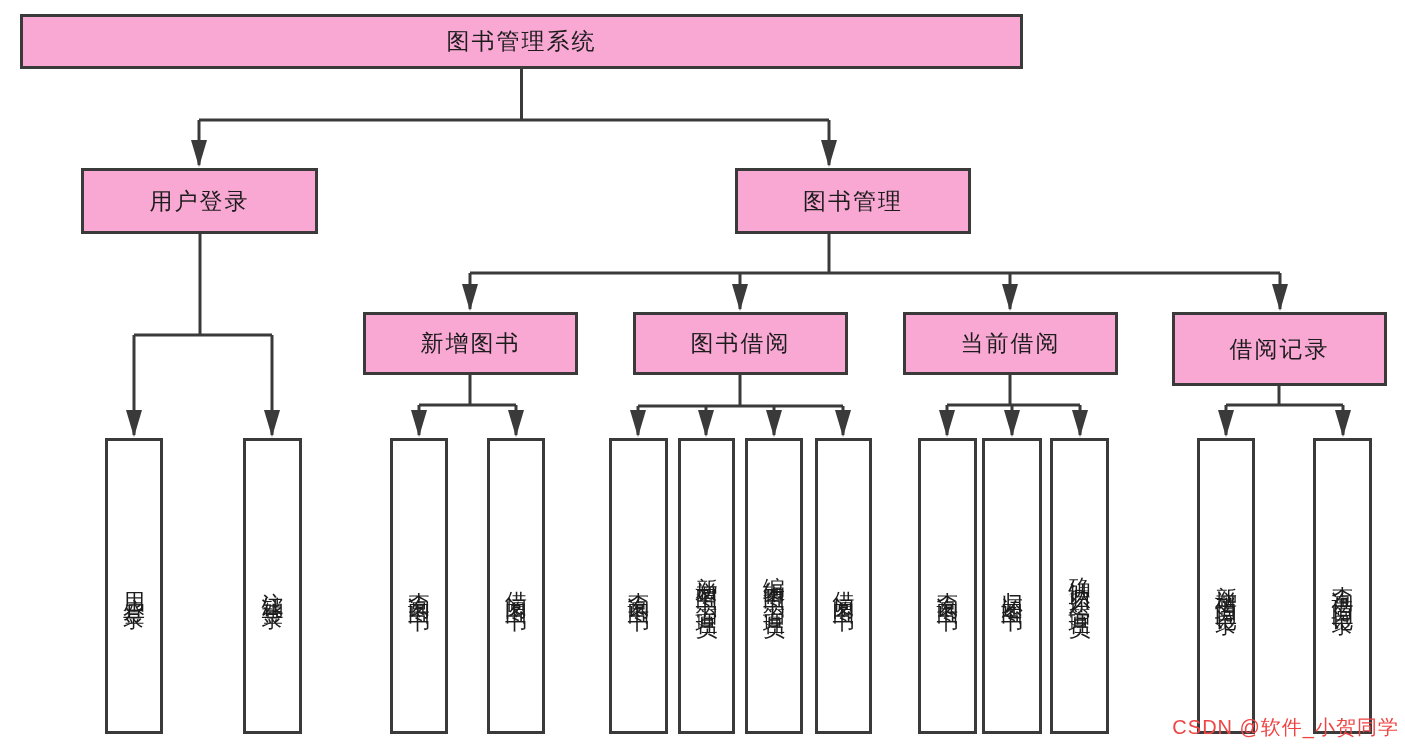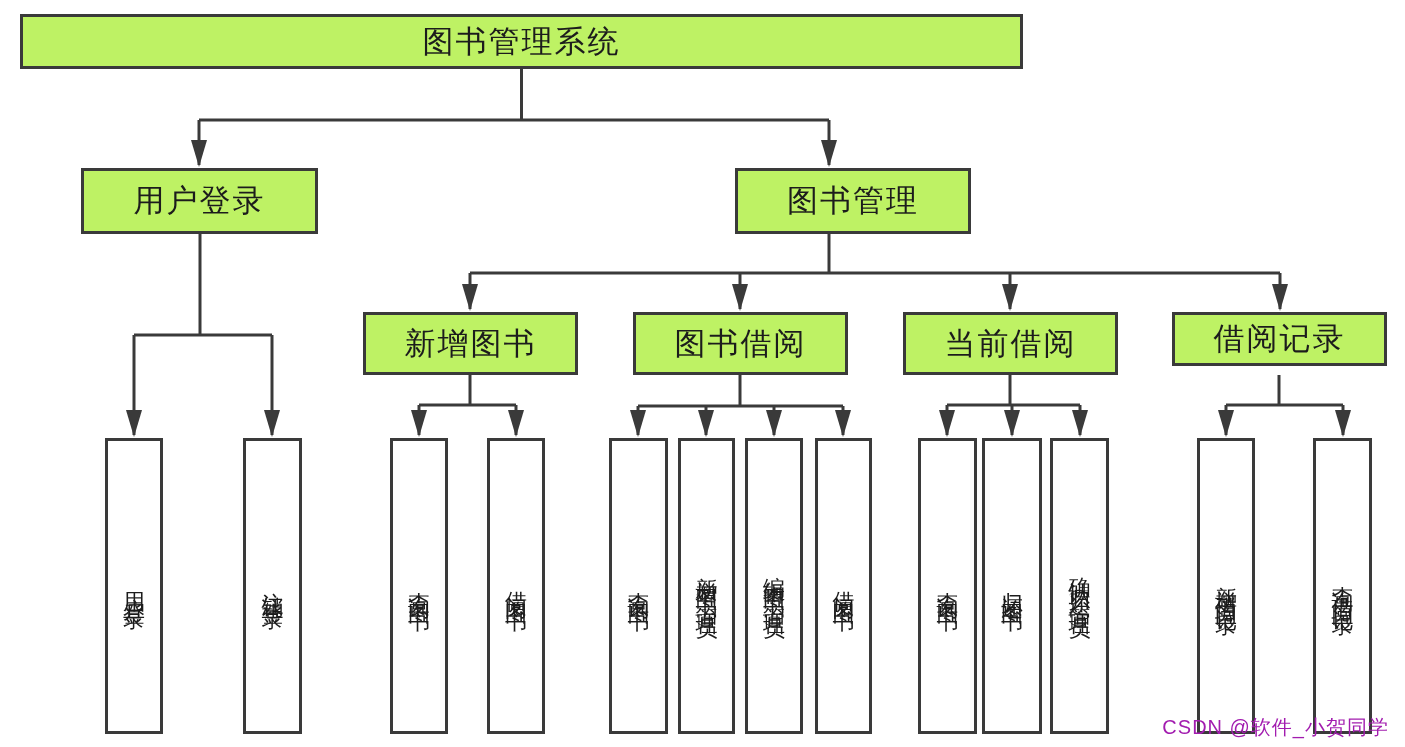--- a/index.html
+++ b/index.html
@@ -8,26 +8,26 @@
     width: 1405px;
     height: 747px;
     background: #ffffff;
     font-family: "Liberation Sans", "DejaVu Sans", sans-serif;
     overflow: hidden;
   }
   #wires { position: absolute; left: 0; top: 0; width: 1405px; height: 747px; }
   .hbox {
     position: absolute;
     box-sizing: border-box;
-    background: #bef264;
+    background: #f9a8d4;
     border: 3px solid #3a3a3a;
     display: flex;
     align-items: center;
     justify-content: center;
-    font-size: 31px;
+    font-size: 23px;
     letter-spacing: 2px;
     color: #1c1c1c;
     white-space: nowrap;
   }
   .vbox {
     position: absolute;
     box-sizing: border-box;
     background: #ffffff;
     border: 3px solid #3a3a3a;
     display: flex;
@@ -42,42 +42,42 @@
   }
   
   .b-root  { left: 20px;  top: 14px;  width: 1003px; height: 55px; }
   
   .b-ul    { left: 81px;  top: 168px; width: 237px; height: 66px; }
   .b-bm    { left: 711px; top: 168px; width: 236px; height: 66px; margin-left: 24px; }
   
   .b-nb    { left: 363px;  top: 312px; width: 215px; height: 63px; }
   .b-bb    { left: 633px;  top: 312px; width: 215px; height: 63px; }
   .b-cb    { left: 903px;  top: 312px; width: 215px; height: 63px; }
-  .b-br    { left: 1172px; top: 312px; width: 215px; height: 54px; }
+  .b-br    { left: 1172px; top: 312px; width: 215px; height: 74px; }
   
   .b-a1 { left: 105px;  width: 58px; }
   .b-a2 { left: 243px;  width: 59px; }
   .b-b1 { left: 390px;  width: 58px; }
   .b-b2 { left: 487px;  width: 58px; }
   .b-c1 { left: 609px;  width: 59px; }
   .b-c2 { left: 678px;  width: 57px; }
   .b-c3 { left: 745px;  width: 58px; }
   .b-c4 { left: 815px;  width: 57px; }
   .b-d1 { left: 918px;  width: 59px; }
   .b-d2 { left: 982px;  width: 60px; }
   .b-d3 { left: 1050px; width: 59px; }
   .b-e1 { left: 1197px; width: 58px; }
   .b-e2 { left: 1313px; width: 59px; }
   .watermark {
     position: absolute;
-    right: 16px;
+    right: 6px;
     bottom: 6px;
     font-size: 20px;
     letter-spacing: 1px;
-    color: #a21caf;
+    color: #ef4444;
     z-index: 10;
     white-space: nowrap;
   }
 </style>
 </head>
 <body>
 
 <div id="canvas">
 
   <svg id="wires" viewBox="0 0 1405 747" xmlns="http://www.w3.org/2000/svg">

